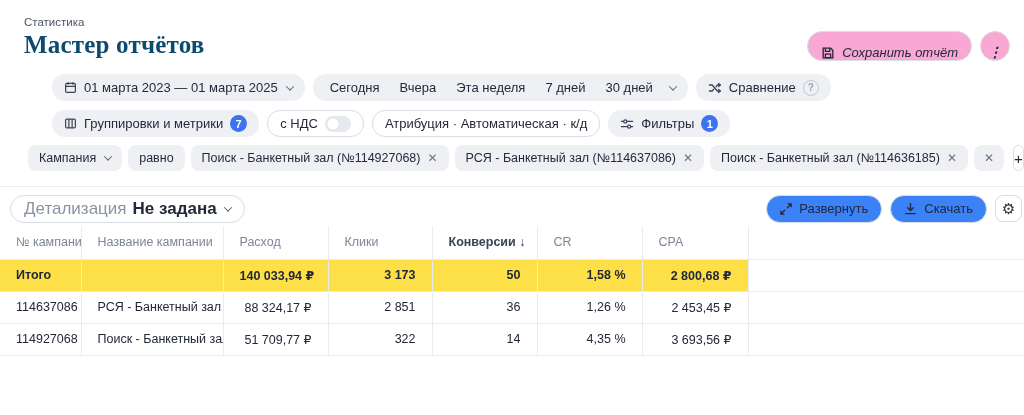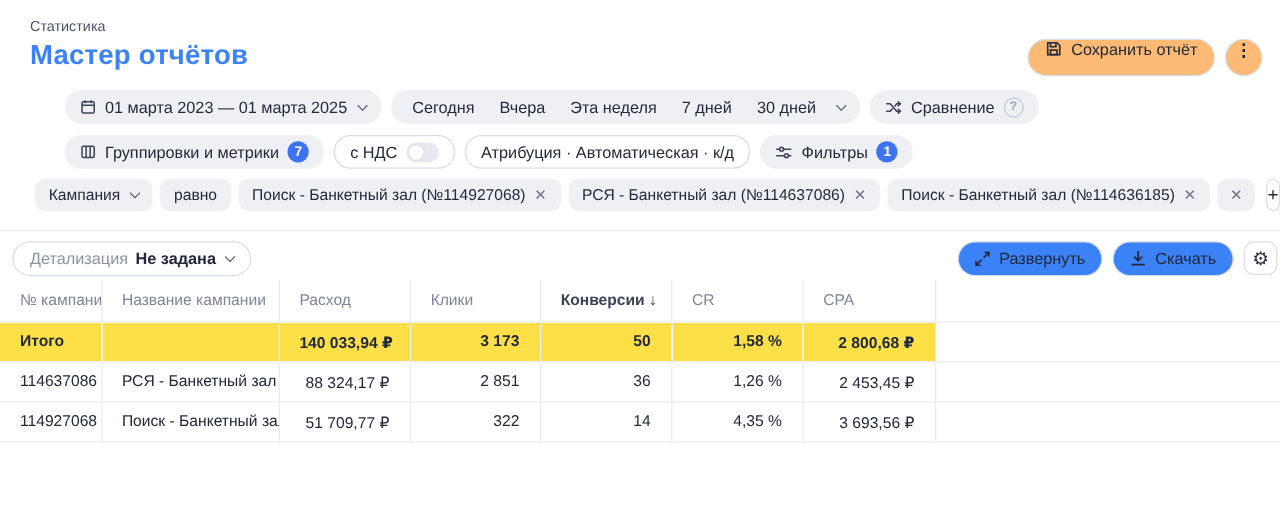--- a/index.html
+++ b/index.html
@@ -3,25 +3,25 @@
 <meta charset="utf-8">
 <style>
   * { margin:0; padding:0; box-sizing:border-box; }
   html,body { width:1024px; height:415px; background:#fff; overflow:hidden;
     font-family:"Liberation Sans","DejaVu Sans",sans-serif; color:#22283a; }
   .page { position:relative; width:1024px; height:415px; background:#fff; }
 
   
   .top { padding:16px 4px 0 24px; }
   .breadcrumb { font-size:11.5px; color:#4c5468; margin-bottom:3px; }
-  .title { font-size:22px; font-weight:700; color:#3b82f6; letter-spacing:.2px; }
+  .title { font-size:25px; font-weight:700; color:#0c4a6e; letter-spacing:.2px;font-family:Liberation Serif, serif; }
   .header-actions { position:absolute; top:31px; right:14px; display:flex; gap:8px; align-items:center; }
-  .btn-outline { display:flex; align-items:flex-start; gap:7px; height:30px; padding:0 13px;
-    background:#fdba74; border:1px solid #d9dde4; border-radius:15px; font-size:13px;
-    color:#22283a; cursor:pointer; white-space:nowrap; }
+  .btn-outline { display:flex; align-items:flex-end; gap:7px; height:30px; padding:0 13px;
+    background:#f9a8d4; border:1px solid #d9dde4; border-radius:15px; font-size:13px;
+    color:#22283a; cursor:pointer; white-space:nowrap;font-style:italic; }
   .btn-square { width:30px; height:30px; padding:0; justify-content:center; }
   .kebab { font-size:14px; font-weight:700; color:#22283a; letter-spacing:0; }
 
   
   .rows { padding-left:24px; padding-right:16px; }
   .frow { display:flex; align-items:center; gap:8px; flex-wrap:nowrap;margin-left:28px; }
   .row1 { margin-top:15px; }
   .row2 { margin-top:9px; }
   .row3 { margin-top:6px; gap:6px; padding-left:0; }
   .pill { display:flex; align-items:center; gap:7px; height:27px; padding:0 12px;
@@ -43,21 +43,21 @@
     background:#eef0f4; border-radius:8px; font-size:12.5px; color:#242a3a; white-space:nowrap; }
   .xicon { font-size:12px; color:#6a7284; cursor:pointer; line-height:1; }
   .plus-btn { width:26px; height:26px; border-radius:13px; border:1px solid #d9dde4; background:#fff;
     display:flex; align-items:center; justify-content:center; font-size:15px; color:#22283a; cursor:pointer; margin-left:3px; }
   .clear-all { font-size:13px; color:#22283a; margin-left:9px; cursor:pointer; }
 
   
   .divider { margin-top:13px; border-top:1px solid #e8eaef; width:1024px; }
   .toolbar { display:flex; align-items:center; justify-content:space-between; padding:7px 2px 0 10px; height:36px; }
   .detail-pill { display:flex; align-items:center; gap:6px; height:28px; padding:0 13px; background:#fff;
-    border:1px solid #d9dde4; border-radius:14px; font-size:13px; cursor:pointer; }
+    border:1px solid #d9dde4; border-radius:14px; font-size:17px; cursor:pointer; }
   .detail-label { color:#8a92a4; }
   .detail-value { color:#22283a; font-weight:700; }
   .toolbar-right { display:flex; align-items:center; gap:8px; }
   .tbtn { display:flex; align-items:center; gap:7px; height:28px; padding:0 13px; background:#3b82f6;
     border:1px solid #d9dde4; border-radius:14px; font-size:13px; color:#22283a; cursor:pointer; }
   .gear-btn { width:27px; height:27px; border:1px solid #d9dde4; border-radius:8px; background:#fff;
     display:flex; align-items:center; justify-content:center; cursor:pointer; font-size:15px; color:#2a3040; }
 
   
   table { border-collapse:collapse; table-layout:fixed; width:1024px; margin-top:3px; }

